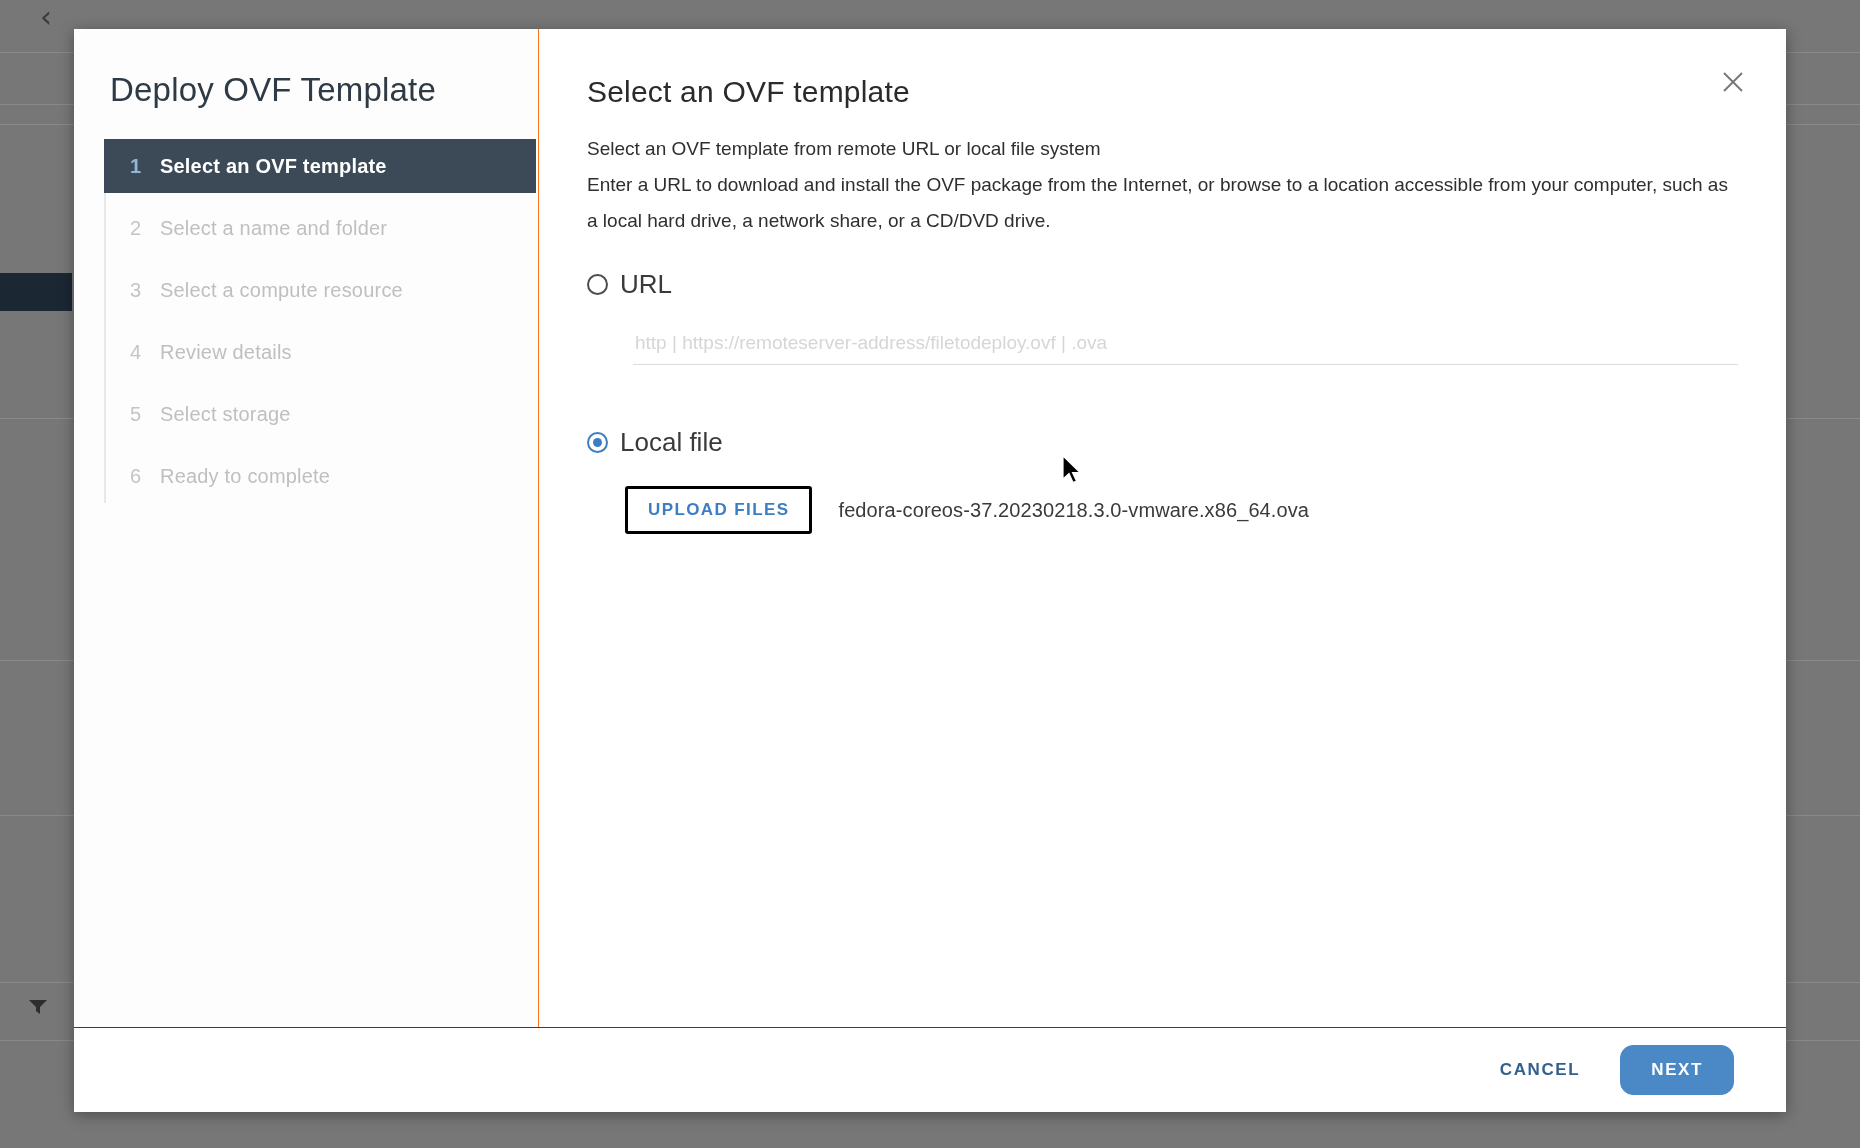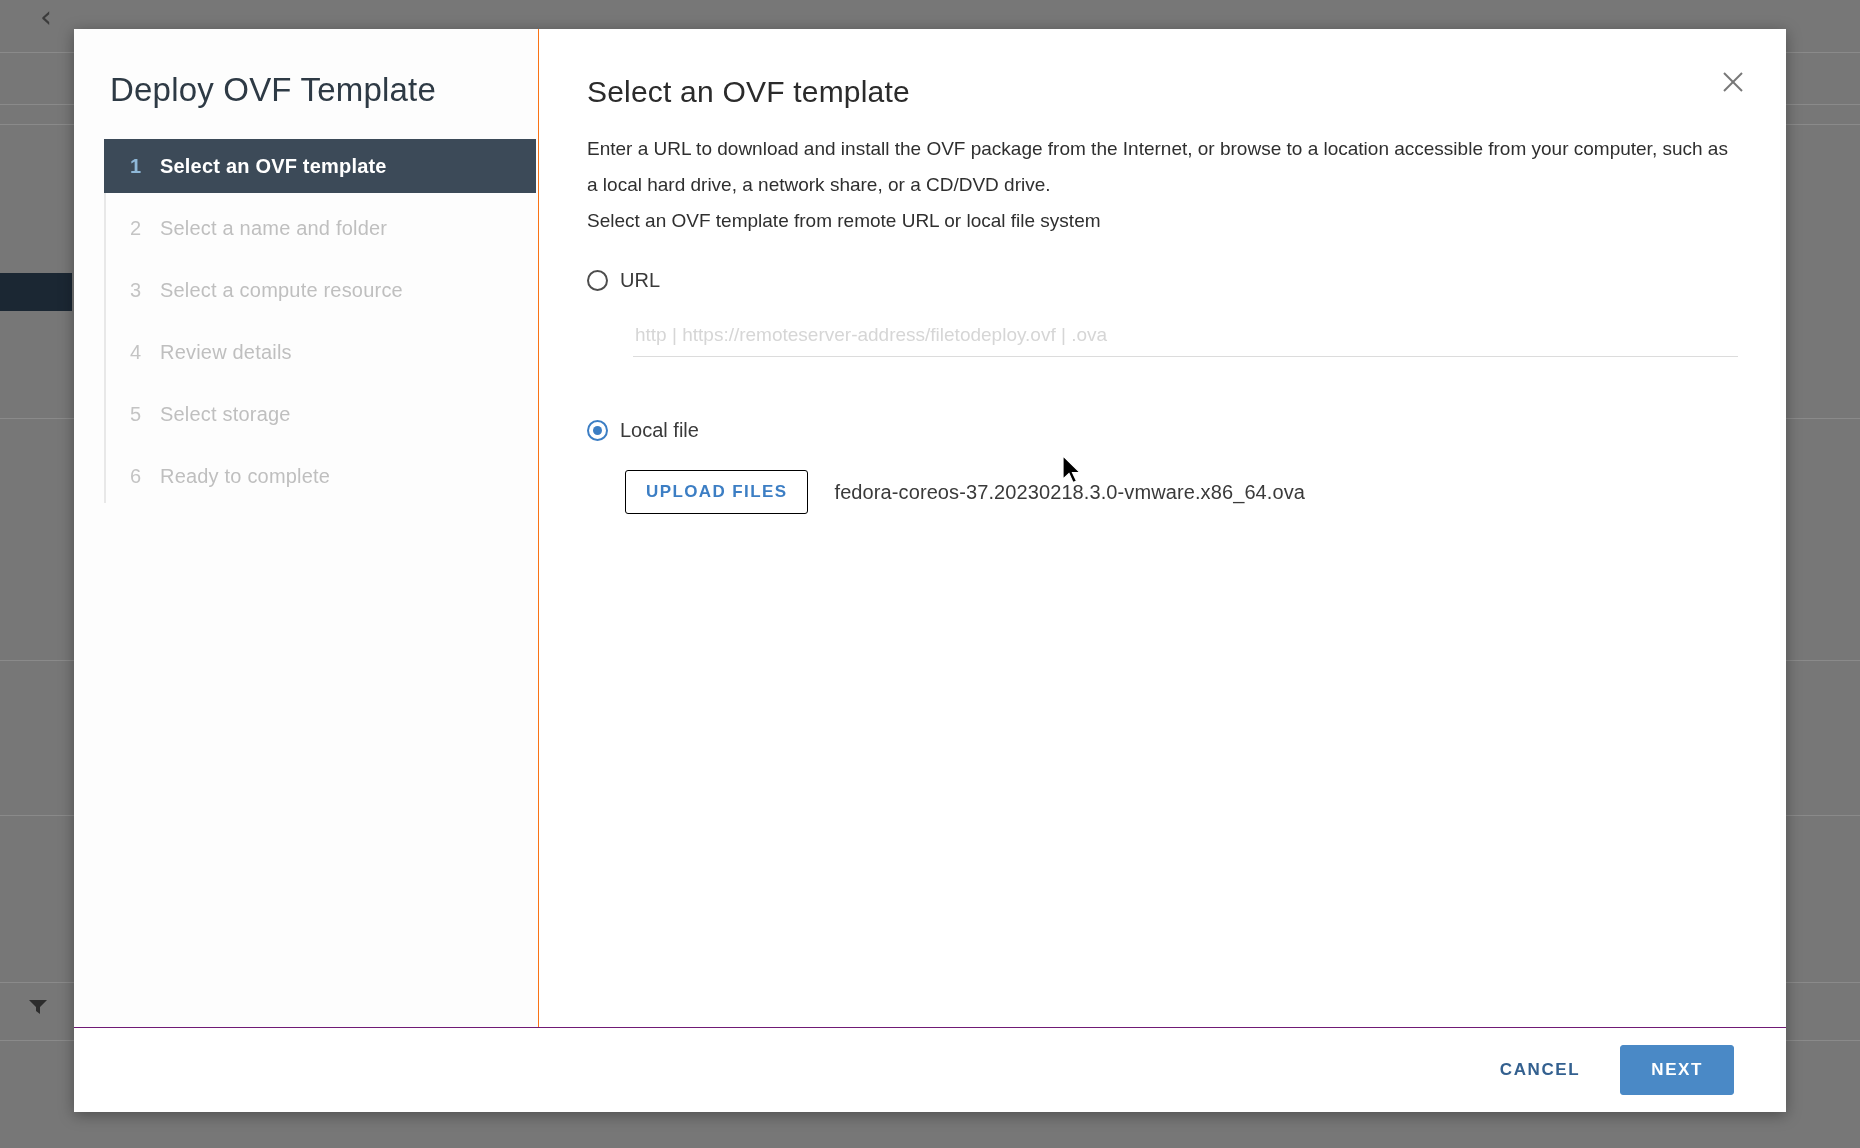--- a/index.html
+++ b/index.html
@@ -173,21 +173,21 @@
     content: "";
     position: absolute;
     left: 4px;
     top: 4px;
     width: 9px;
     height: 9px;
     border-radius: 50%;
     background: #3c7ec4;
   }
   .radio-label {
-    font-size: 20px;
+    font-size: 26px;
     color: #3a3a3a;
     margin-left: 12px;
     cursor: pointer;
   }
 
   #url-input-wrap {
     margin: 30px 0 0 46px;
     max-width: 1158px;
   }
   #url-input {
@@ -206,21 +206,21 @@
   }
 
   #local-file-row { margin-top: 62px; }
 
   #upload-row {
     display: flex;
     align-items: center;
     margin: 28px 0 0 38px;
   }
   #upload-files-btn {
-    border: 1px solid #000000;
+    border: 3px solid #000000;
     border-radius: 3px;
     background: #ffffff;
     color: #3c7ec4;
     font-size: 17px;
     font-weight: 600;
     letter-spacing: 1.4px;
     padding: 11px 20px;
     cursor: pointer;
     font-family: "Liberation Sans", sans-serif;
   }
@@ -250,21 +250,21 @@
     font-size: 17px;
     font-weight: 600;
     letter-spacing: 1.6px;
     cursor: pointer;
     padding: 12px 14px;
     font-family: "Liberation Sans", sans-serif;
   }
   #next-btn {
     background: #4a89c6;
     border: 1px solid #4a89c6;
-    border-radius: 3px;
+    border-radius: 13px;
     color: #ffffff;
     font-size: 17px;
     font-weight: 600;
     letter-spacing: 1.6px;
     cursor: pointer;
     padding: 14px 30px;
     font-family: "Liberation Sans", sans-serif;
   }
 
   
@@ -350,22 +350,22 @@
 
       <span id="close-btn">
         <svg width="34" height="34" viewBox="0 0 34 34" aria-hidden="true">
           <line x1="8" y1="8" x2="26" y2="26" stroke="#4a4a4a" stroke-width="2"></line>
           <line x1="26" y1="8" x2="8" y2="26" stroke="#4a4a4a" stroke-width="2"></line>
         </svg>
       </span>
 
       <h1 id="content-title">Select an OVF template</h1>
 
+      <p class="desc">Select an OVF template from remote URL or local file system</p>
       <p class="desc">Enter a URL to download and install the OVF package from the Internet, or browse to a location accessible from your computer, such as a local hard drive, a network share, or a CD/DVD drive.</p>
-      <p class="desc">Select an OVF template from remote URL or local file system</p>
 
       <div class="radio-row">
         <span class="radio"></span>
         <span class="radio-label">URL</span>
       </div>
 
       <div id="url-input-wrap">
         <input id="url-input" type="text" placeholder="http | https://remoteserver-address/filetodeploy.ovf | .ova" style="">
       </div>
 

